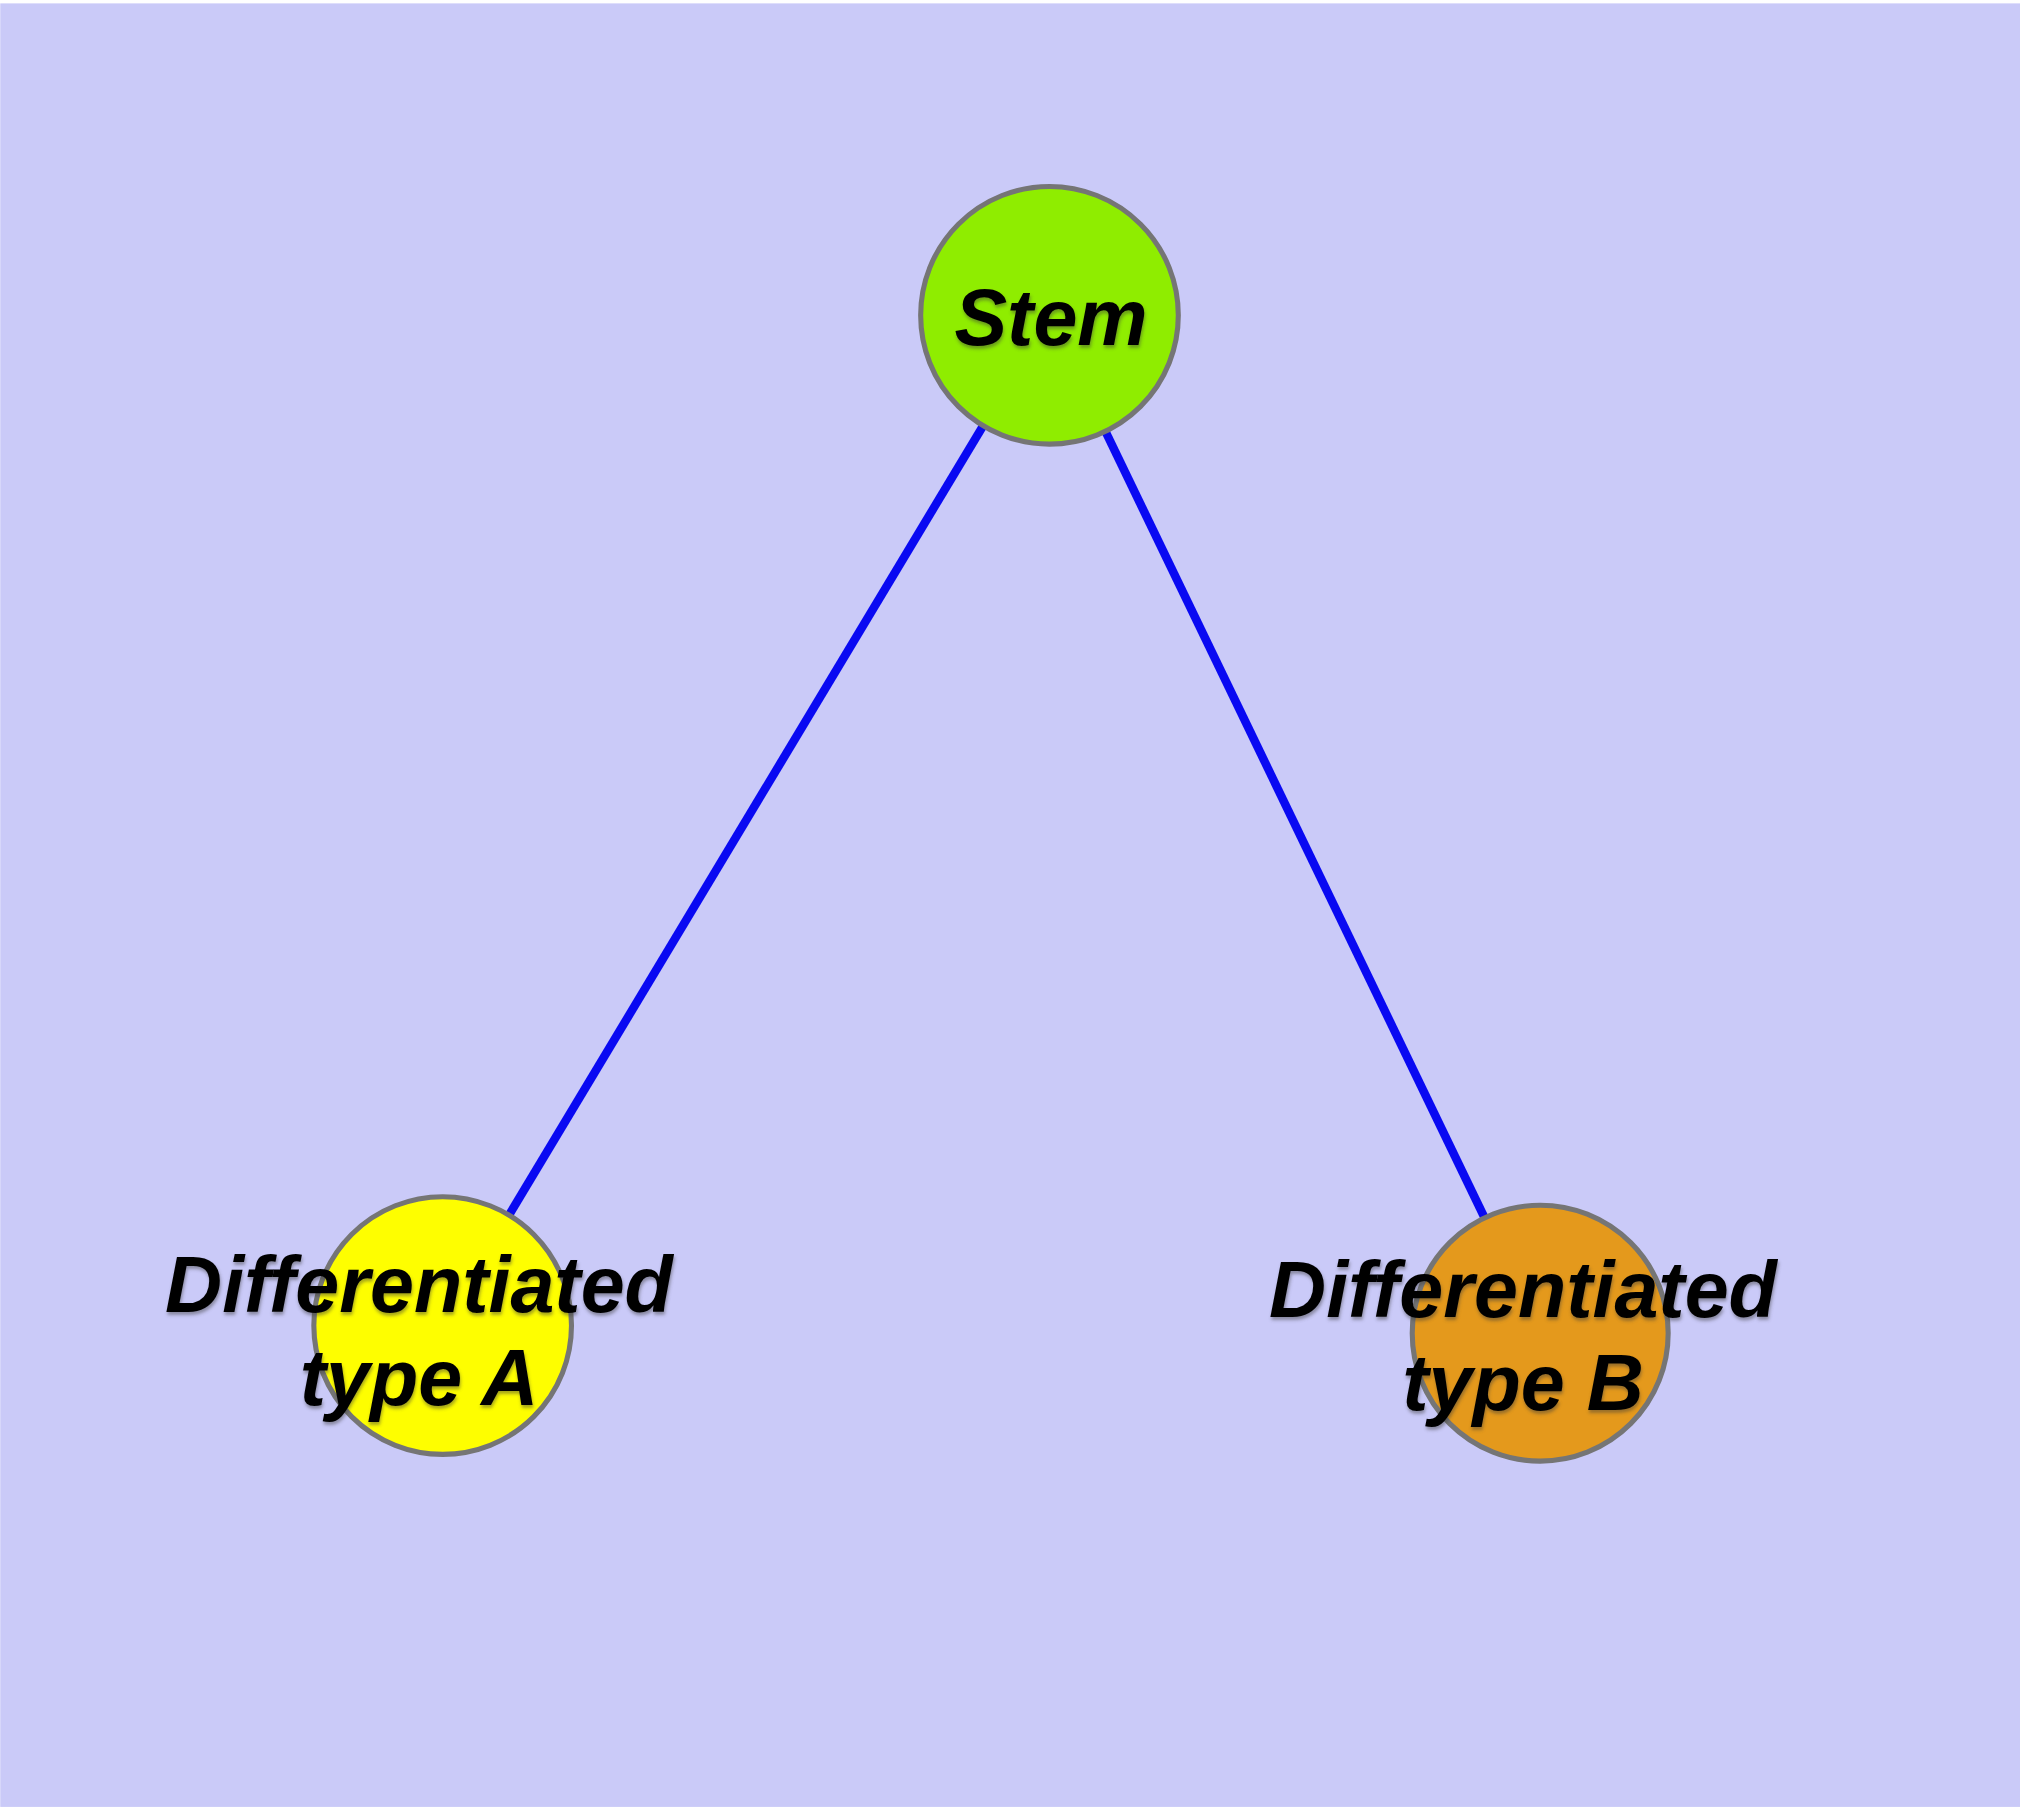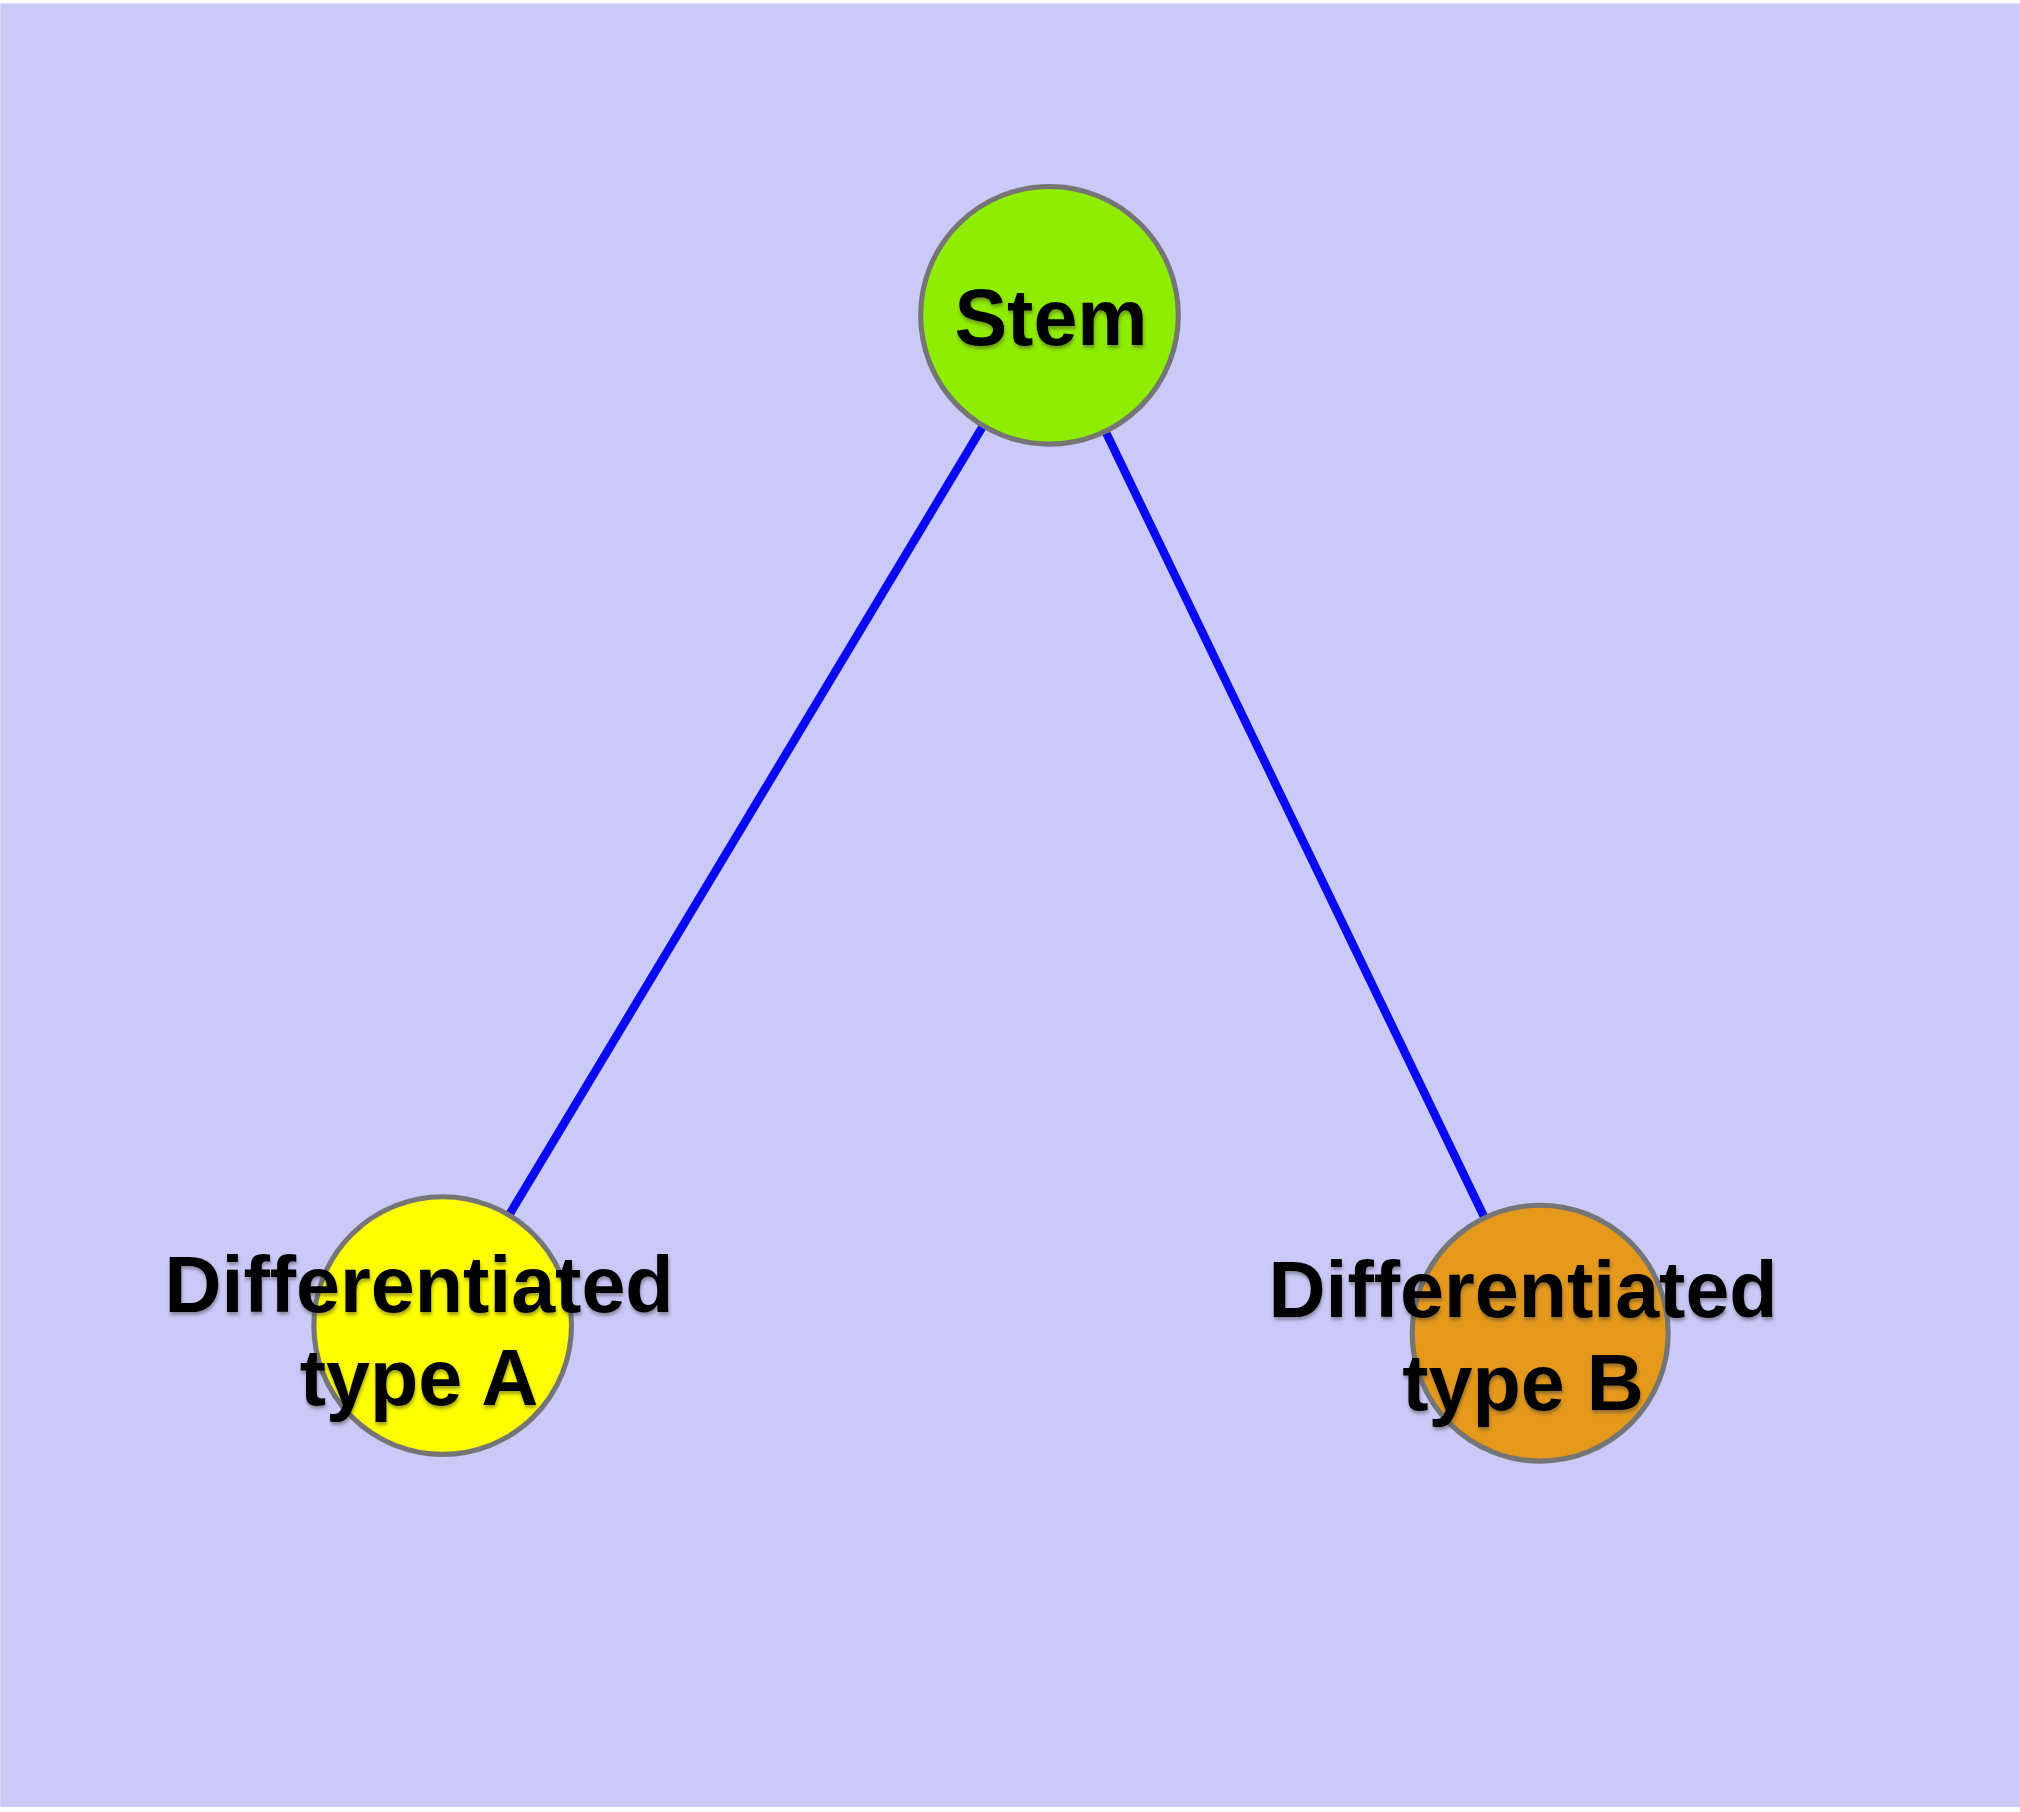--- a/index.html
+++ b/index.html
@@ -8,20 +8,21 @@
     background: #ffffff;
     width: 2021px;
     height: 1812px;
     overflow: hidden;
     font-family: "Liberation Sans", sans-serif;
   }
   #stage {
     position: relative;
     width: 1875px;
     height: 1812px;
+    font-style: italic;
   }
   #scene {
     position: absolute;
     left: 0;
     top: 0;
   }
   .edge {
     stroke-width: 10;
     stroke-linecap: butt;
   }

